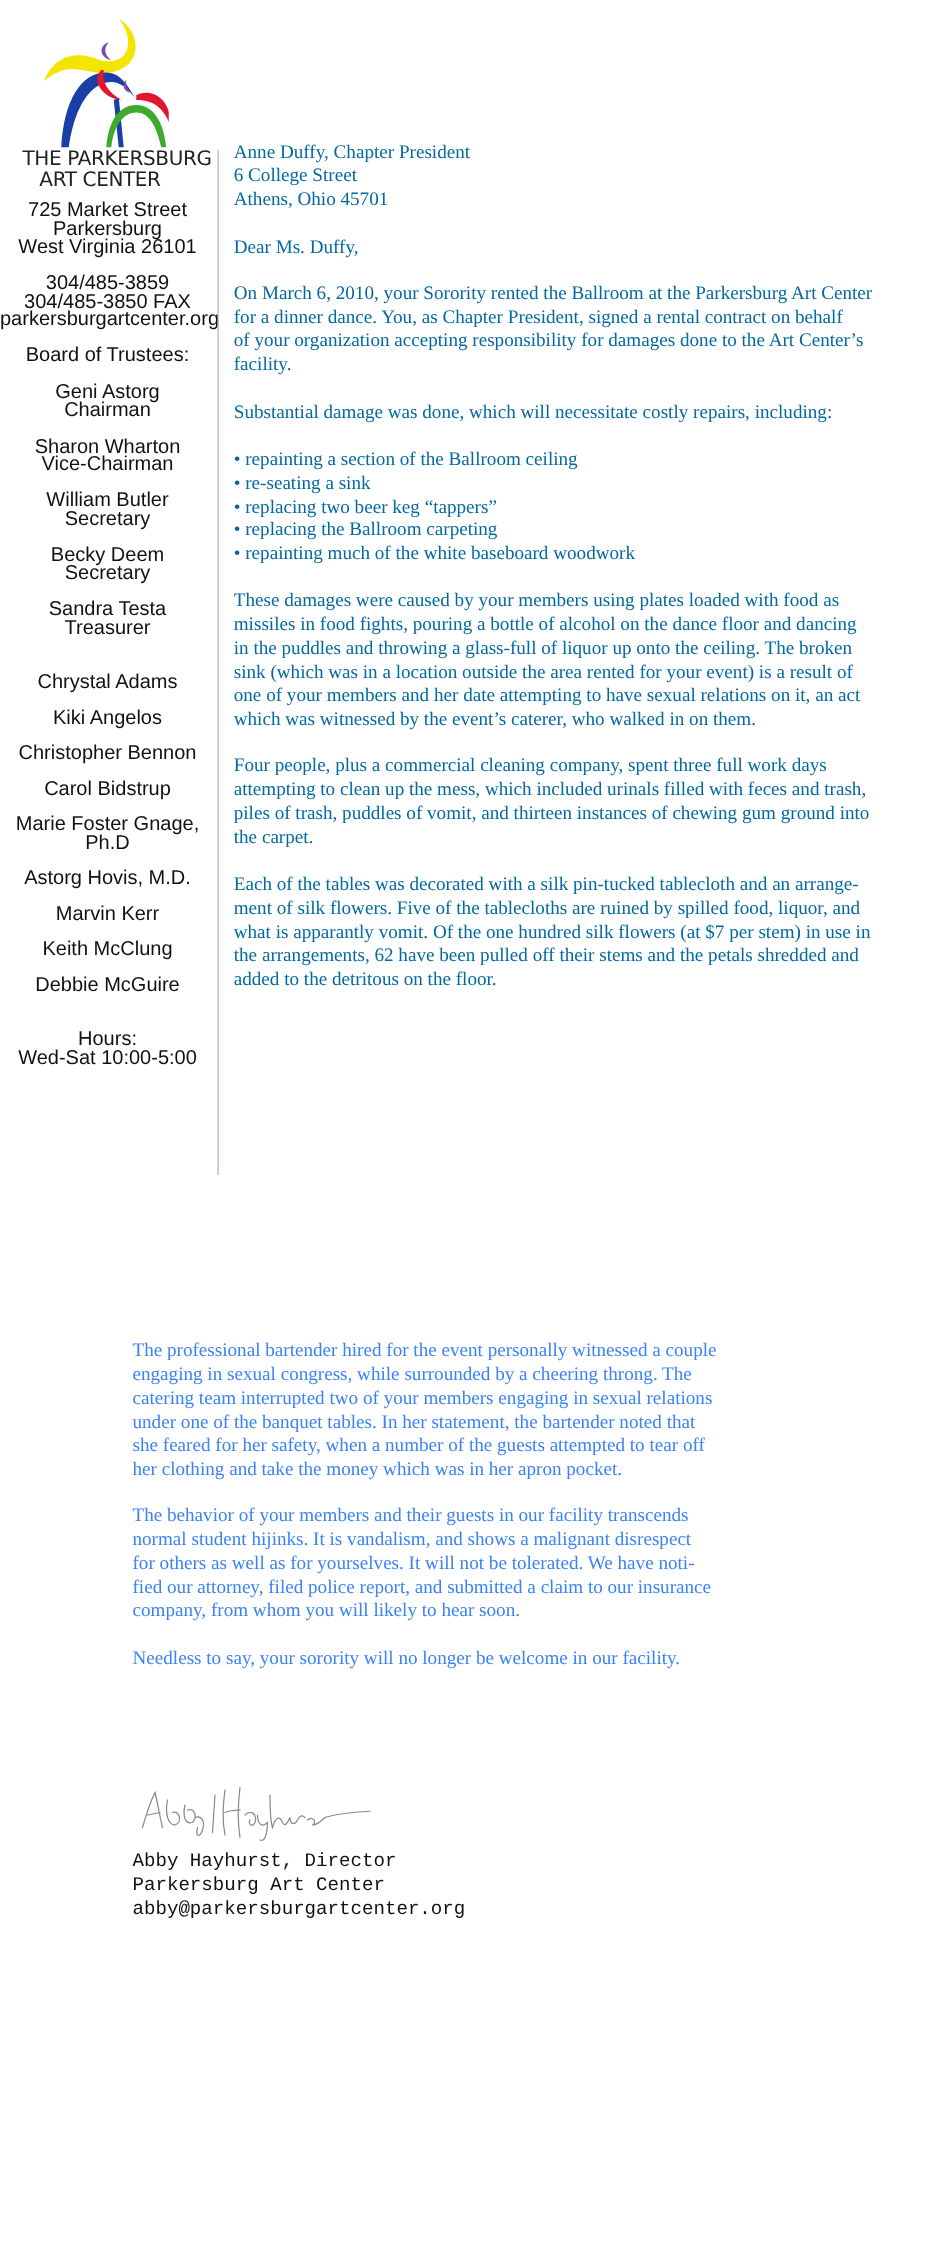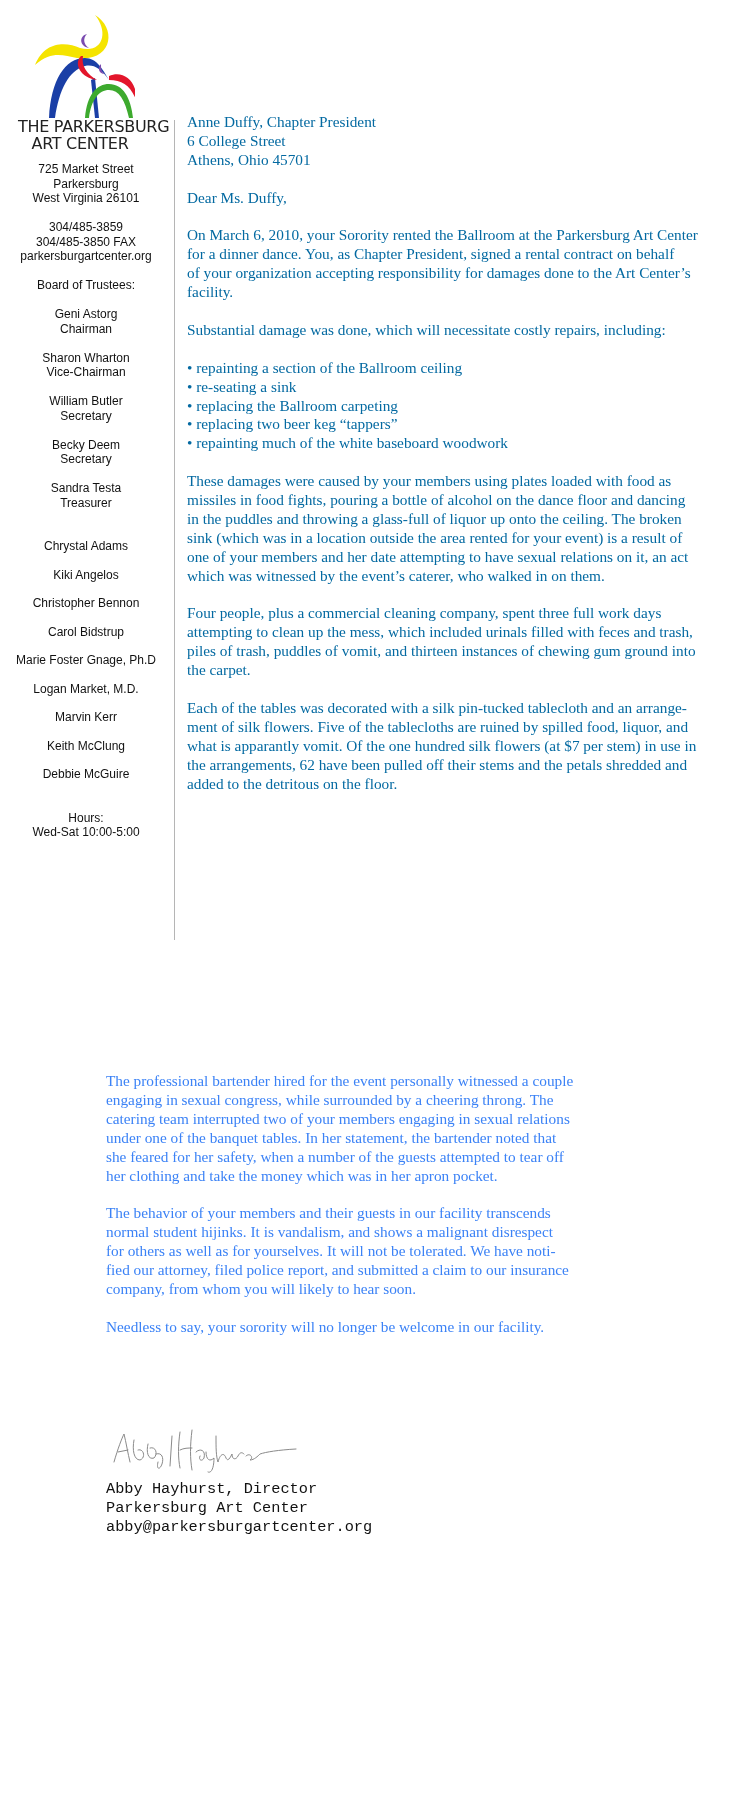--- a/index.html
+++ b/index.html
@@ -35,21 +35,21 @@
       white-space: nowrap;
       font-weight: normal;
     }
     .sidebar {
       position: absolute;
       left: 0;
       top: 162px;
       width: 172px;
       text-align: center;
       font-family: "Liberation Sans", sans-serif;
-      font-size: 12px;
+      font-size: 16px;
       line-height: 14.5px;
       color: #111;
     }
     .sidebar .block { margin: 0; }
     .sidebar .gap { height: 14.5px; }
     .sidebar .gap2 { height: 29px; }
     .sidebar .gapm { height: 14px; }
     .vrule {
       position: absolute;
       left: 174px;
@@ -178,21 +178,21 @@
   <div>Chrystal Adams</div>
   <div class="gapm"></div>
   <div>Kiki Angelos</div>
   <div class="gapm"></div>
   <div>Christopher Bennon</div>
   <div class="gapm"></div>
   <div>Carol Bidstrup</div>
   <div class="gapm"></div>
   <div>Marie Foster Gnage, Ph.D</div>
   <div class="gapm"></div>
-  <div>Logan Market, M.D.</div>
+  <div>Astorg Hovis, M.D.</div>
   <div class="gapm"></div>
   <div>Marvin Kerr</div>
   <div class="gapm"></div>
   <div>Keith McClung</div>
   <div class="gapm"></div>
   <div>Debbie McGuire</div>
   <div class="gap2"></div>
 
   <div class="block">
     <div>Hours:</div>
@@ -214,22 +214,22 @@
   <p>On March 6, 2010, your Sorority rented the Ballroom at the Parkersburg Art Center
 for a dinner dance.  You, as Chapter President, signed a rental contract on behalf
 of your organization accepting responsibility for damages done to the Art Center’s
 facility.</p>
   <div class="sp"></div>
   <p>Substantial damage was done, which will necessitate costly repairs, including:</p>
   <div class="sp"></div>
   <ul>
     <li>repainting a section of the Ballroom ceiling</li>
     <li>re-seating a sink</li>
+    <li>replacing two beer keg “tappers”</li>
     <li>replacing the Ballroom carpeting</li>
-    <li>replacing two beer keg “tappers”</li>
     <li>repainting much of the white baseboard woodwork</li>
   </ul>
   <div class="sp"></div>
   <p>These damages were caused by your members using plates loaded with food as
 missiles in food fights, pouring a bottle of alcohol on the dance floor and dancing
 in the puddles and throwing a glass-full of liquor up onto the ceiling.  The broken
 sink (which was in a location outside the area rented for your event) is a result of
 one of your members and her date attempting to have sexual relations on it, an act
 which was witnessed by the event’s caterer, who walked in on them.</p>
   <div class="sp"></div>

